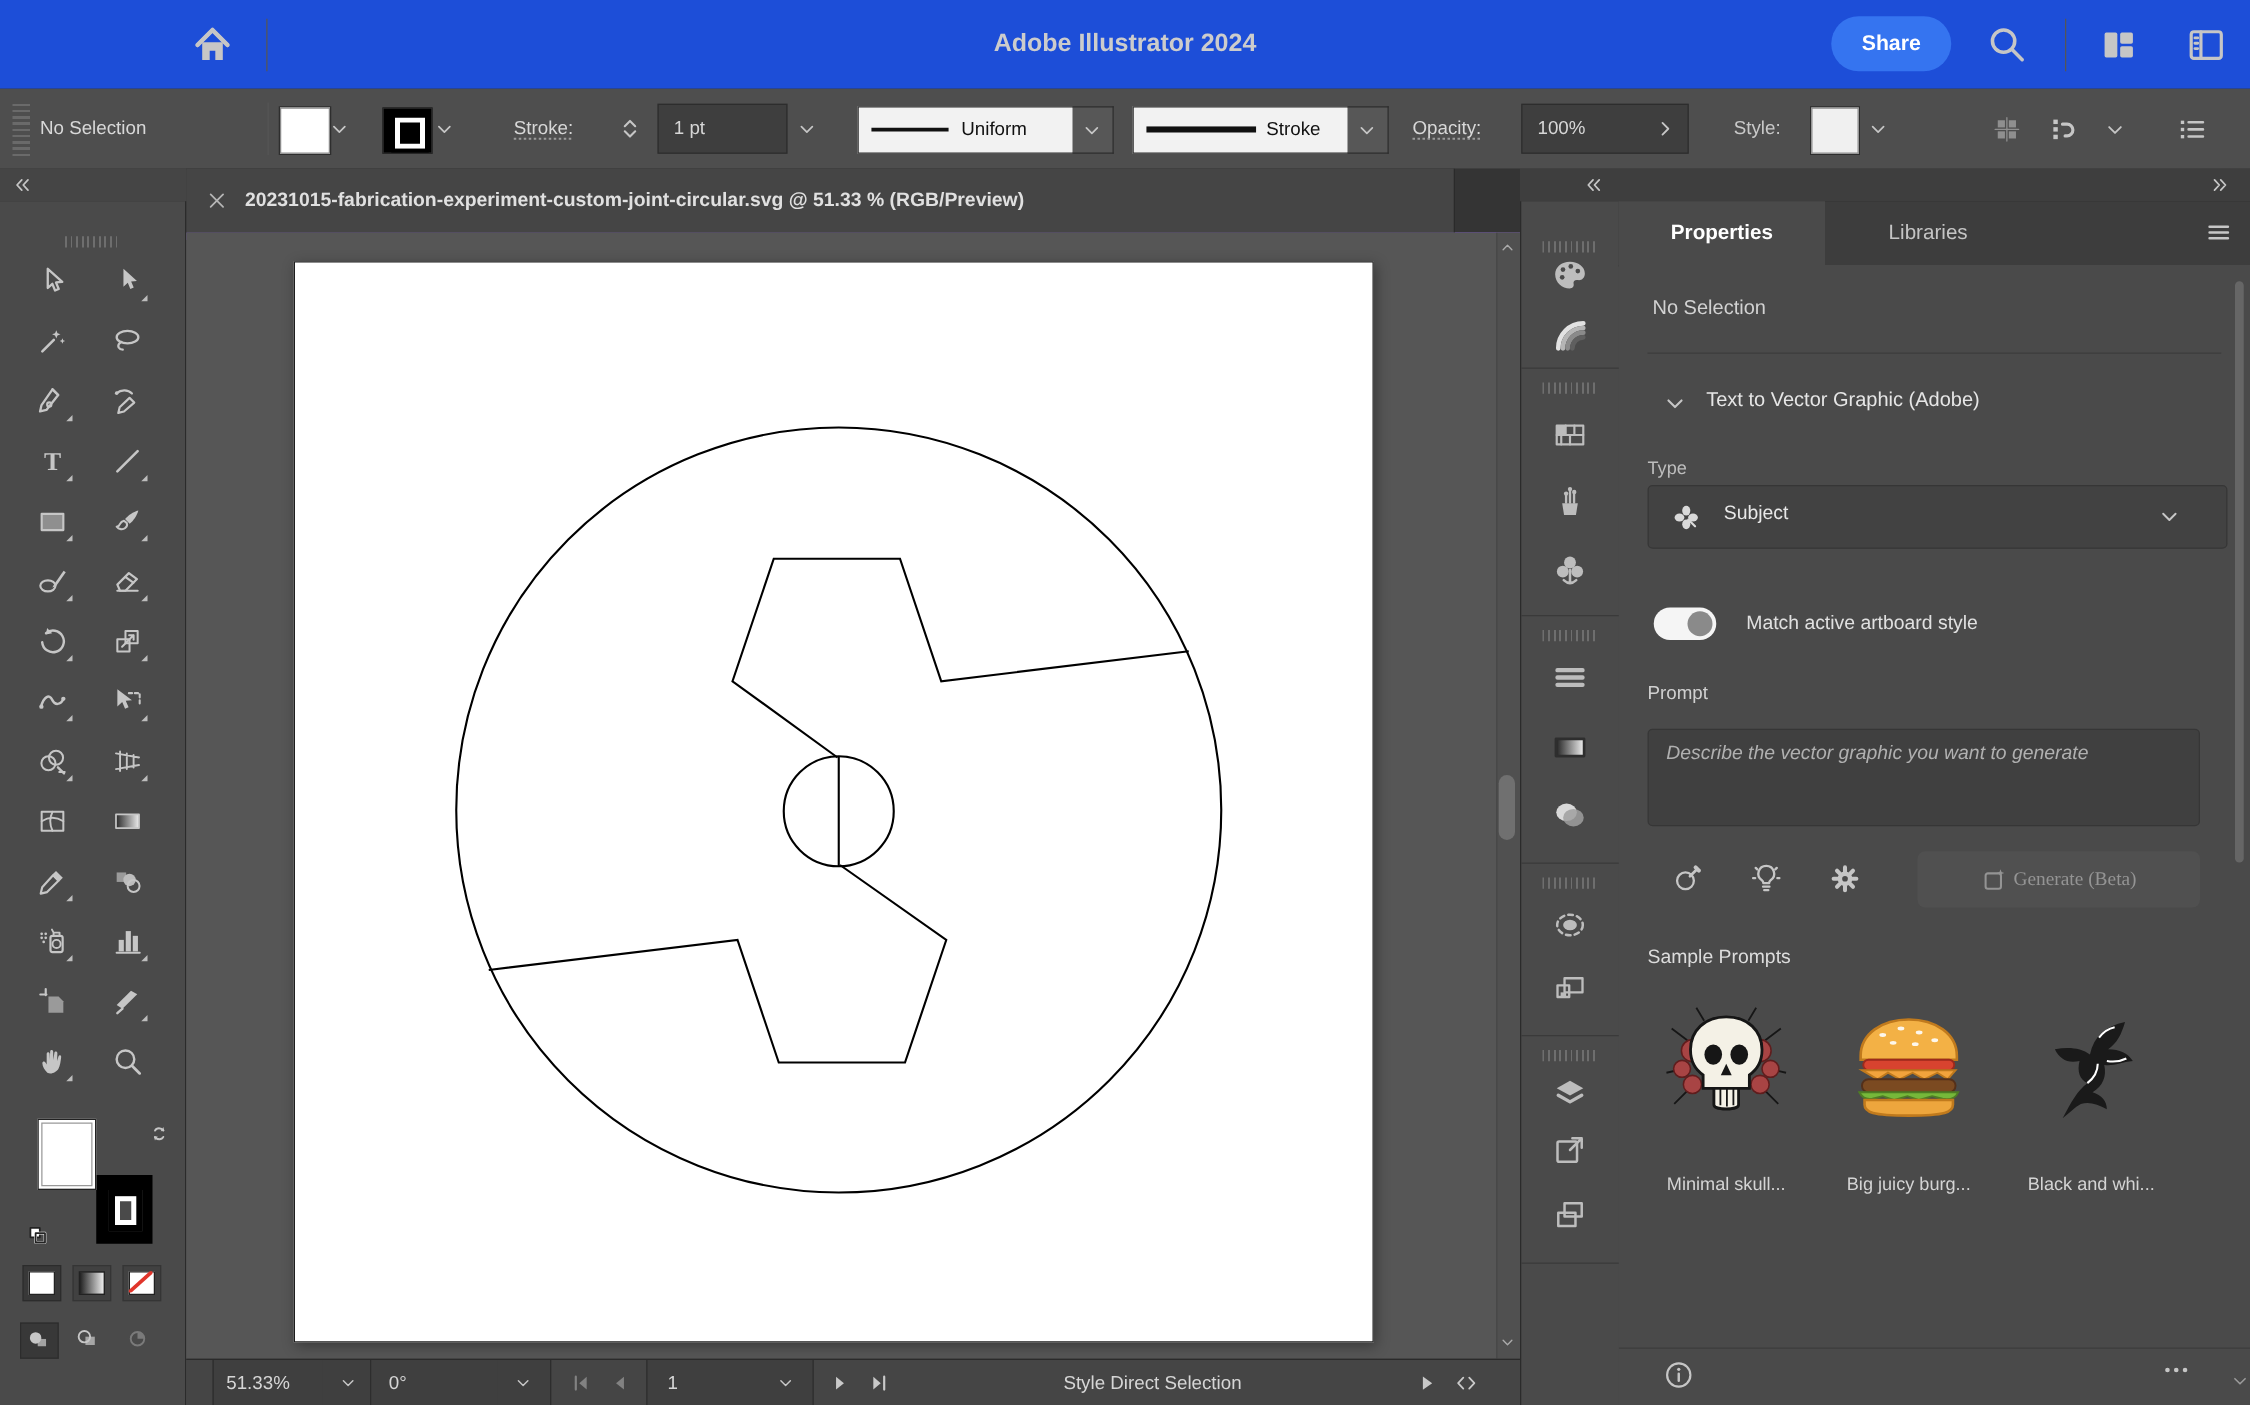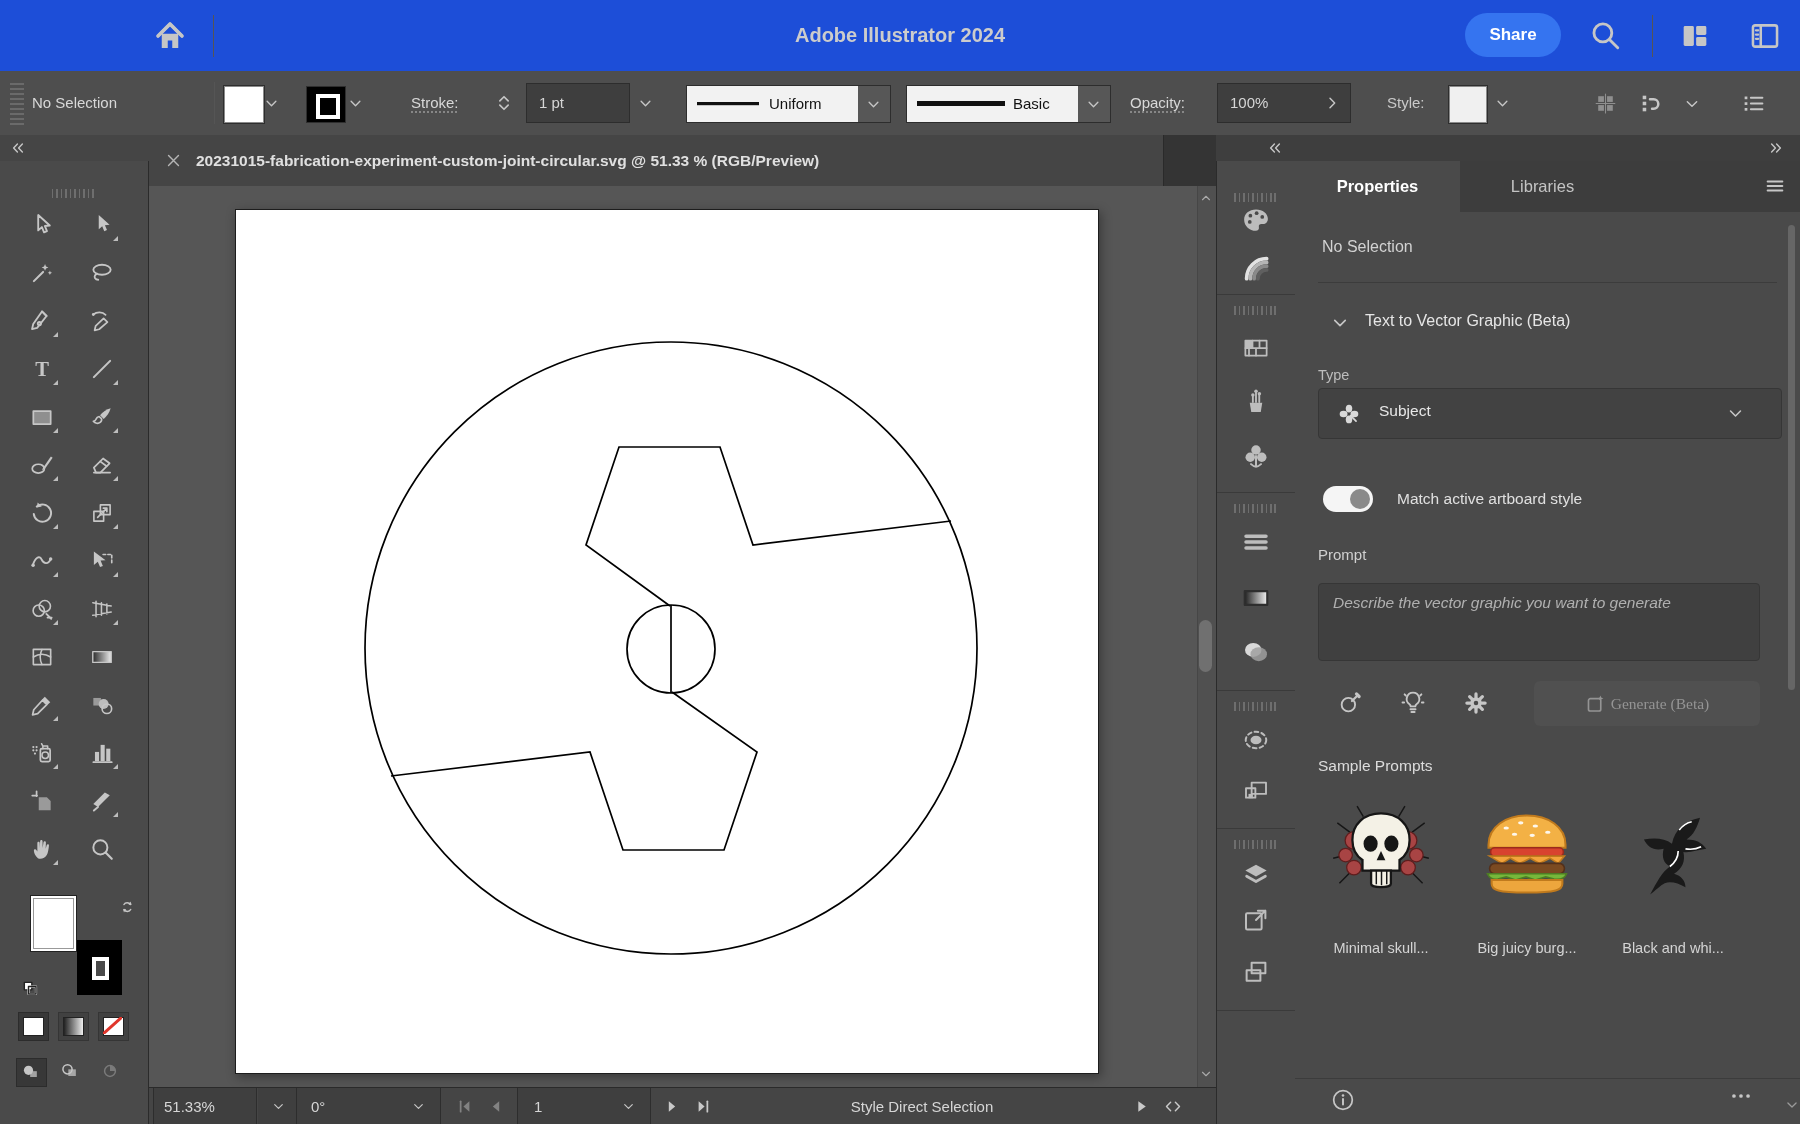--- a/index.html
+++ b/index.html
@@ -165,21 +165,21 @@
       <span class="ab icon" style="left:8px;top:11px;width:15px;height:15px;">
           <svg viewBox="0 0 24 24" fill="none" stroke="currentColor" stroke-width="1.7" stroke-linecap="round" stroke-linejoin="round">
             <path d="M5 8.5 12 15.5 19 8.5" stroke-width="2.2"></path>
           </svg>
         </span>
     </div>
     <div class="ab whitefield" style="left:906px;top:14px;width:172px;height:36px;">
       <svg class="ab" style="left:10px;top:15px;" width="88" height="6">
           <rect width="88" height="5" fill="#111"></rect>
         </svg>
-      <span class="ab" style="left:106px;top:0;height:36px;line-height:36px;color:#111;">Basic</span>
+      <span class="ab" style="left:106px;top:0;height:36px;line-height:36px;color:#111;">Stroke</span>
     </div>
     <div class="ab chevseg" style="left:1078px;top:14px;width:32px;height:36px;">
       <span class="ab icon" style="left:8px;top:11px;width:15px;height:15px;">
           <svg viewBox="0 0 24 24" fill="none" stroke="currentColor" stroke-width="1.7" stroke-linecap="round" stroke-linejoin="round">
             <path d="M5 8.5 12 15.5 19 8.5" stroke-width="2.2"></path>
           </svg>
         </span>
     </div>
     <span class="ab cb-label dotted-u" style="left:1130px;">Opacity:</span>
     <div class="ab field" style="left:1217px;top:12px;width:132px;height:38px;">
@@ -712,21 +712,21 @@
       </span>
   </div>
   <div class="ab props">
     <span class="ab p-text" style="left:27px;top:26px;font-size:16px;color:#d2d2d2;">No Selection</span>
     <div class="ab p-divider" style="top:70px;"></div>
     <span class="ab icon" style="left:36px;top:102px;width:18px;height:18px;">
         <svg viewBox="0 0 24 24" fill="none" stroke="currentColor" stroke-width="1.7" stroke-linecap="round" stroke-linejoin="round">
           <path d="M5 8.5 12 15.5 19 8.5" stroke-width="2.2"></path>
         </svg>
       </span>
-    <span class="ab p-text" style="left:70px;top:100px;font-size:16px;color:#e6e6e6;">Text to Vector Graphic (Beta)</span>
+    <span class="ab p-text" style="left:70px;top:100px;font-size:16px;color:#e6e6e6;">Text to Vector Graphic (Adobe)</span>
     <span class="ab p-text" style="left:23px;top:155px;font-size:14.5px;color:#bdbdbd;">Type</span>
     <div class="ab dropdown" style="top:176px;padding-left:20px;">
       <span class="ab icon" style="left:17px;top:12px;width:26px;height:26px;color:#d9d9d9;">
           <svg viewBox="0 0 24 24" fill="none" stroke="currentColor" stroke-width="1.7" stroke-linecap="round" stroke-linejoin="round">
             <g fill="currentColor" stroke="none">
               <ellipse cx="12" cy="7" rx="3" ry="3.6"></ellipse>
               <ellipse cx="7" cy="12" rx="3.6" ry="3"></ellipse>
               <ellipse cx="17" cy="12" rx="3.6" ry="3"></ellipse>
               <ellipse cx="12" cy="17" rx="3" ry="3.6"></ellipse>
             </g>
@@ -838,21 +838,21 @@
       </span>
     <span class="ab icon" style="left:489px;top:886px;width:16px;height:14px;color:#9a9a9a;">
         <svg viewBox="0 0 24 24" fill="none" stroke="currentColor" stroke-width="1.7" stroke-linecap="round" stroke-linejoin="round">
           <path d="M5 8.5 12 15.5 19 8.5" stroke-width="2.2"></path>
         </svg>
       </span>
     <div class="ab pscroll"></div>
   </div>
 
   <div class="ab statusbar">
-    <div class="ab sb-field" style="left:4px;width:102px;text-decoration:underline;">
+    <div class="ab sb-field" style="left:21px;width:102px;text-decoration:underline;">
       <span class="ab sb-text" style="left:10px;">51.33%</span>
     </div>
     <div class="ab sb-field" style="left:109px;width:42px;border-left:none;">
       <span class="ab icon" style="left:13px;top:12px;width:15px;height:13px;">
           <svg viewBox="0 0 24 24" fill="none" stroke="currentColor" stroke-width="1.7" stroke-linecap="round" stroke-linejoin="round">
             <path d="M5 8.5 12 15.5 19 8.5" stroke-width="2.2"></path>
           </svg>
         </span>
     </div>
     <div class="ab sb-field" style="left:147px;width:102px;">

